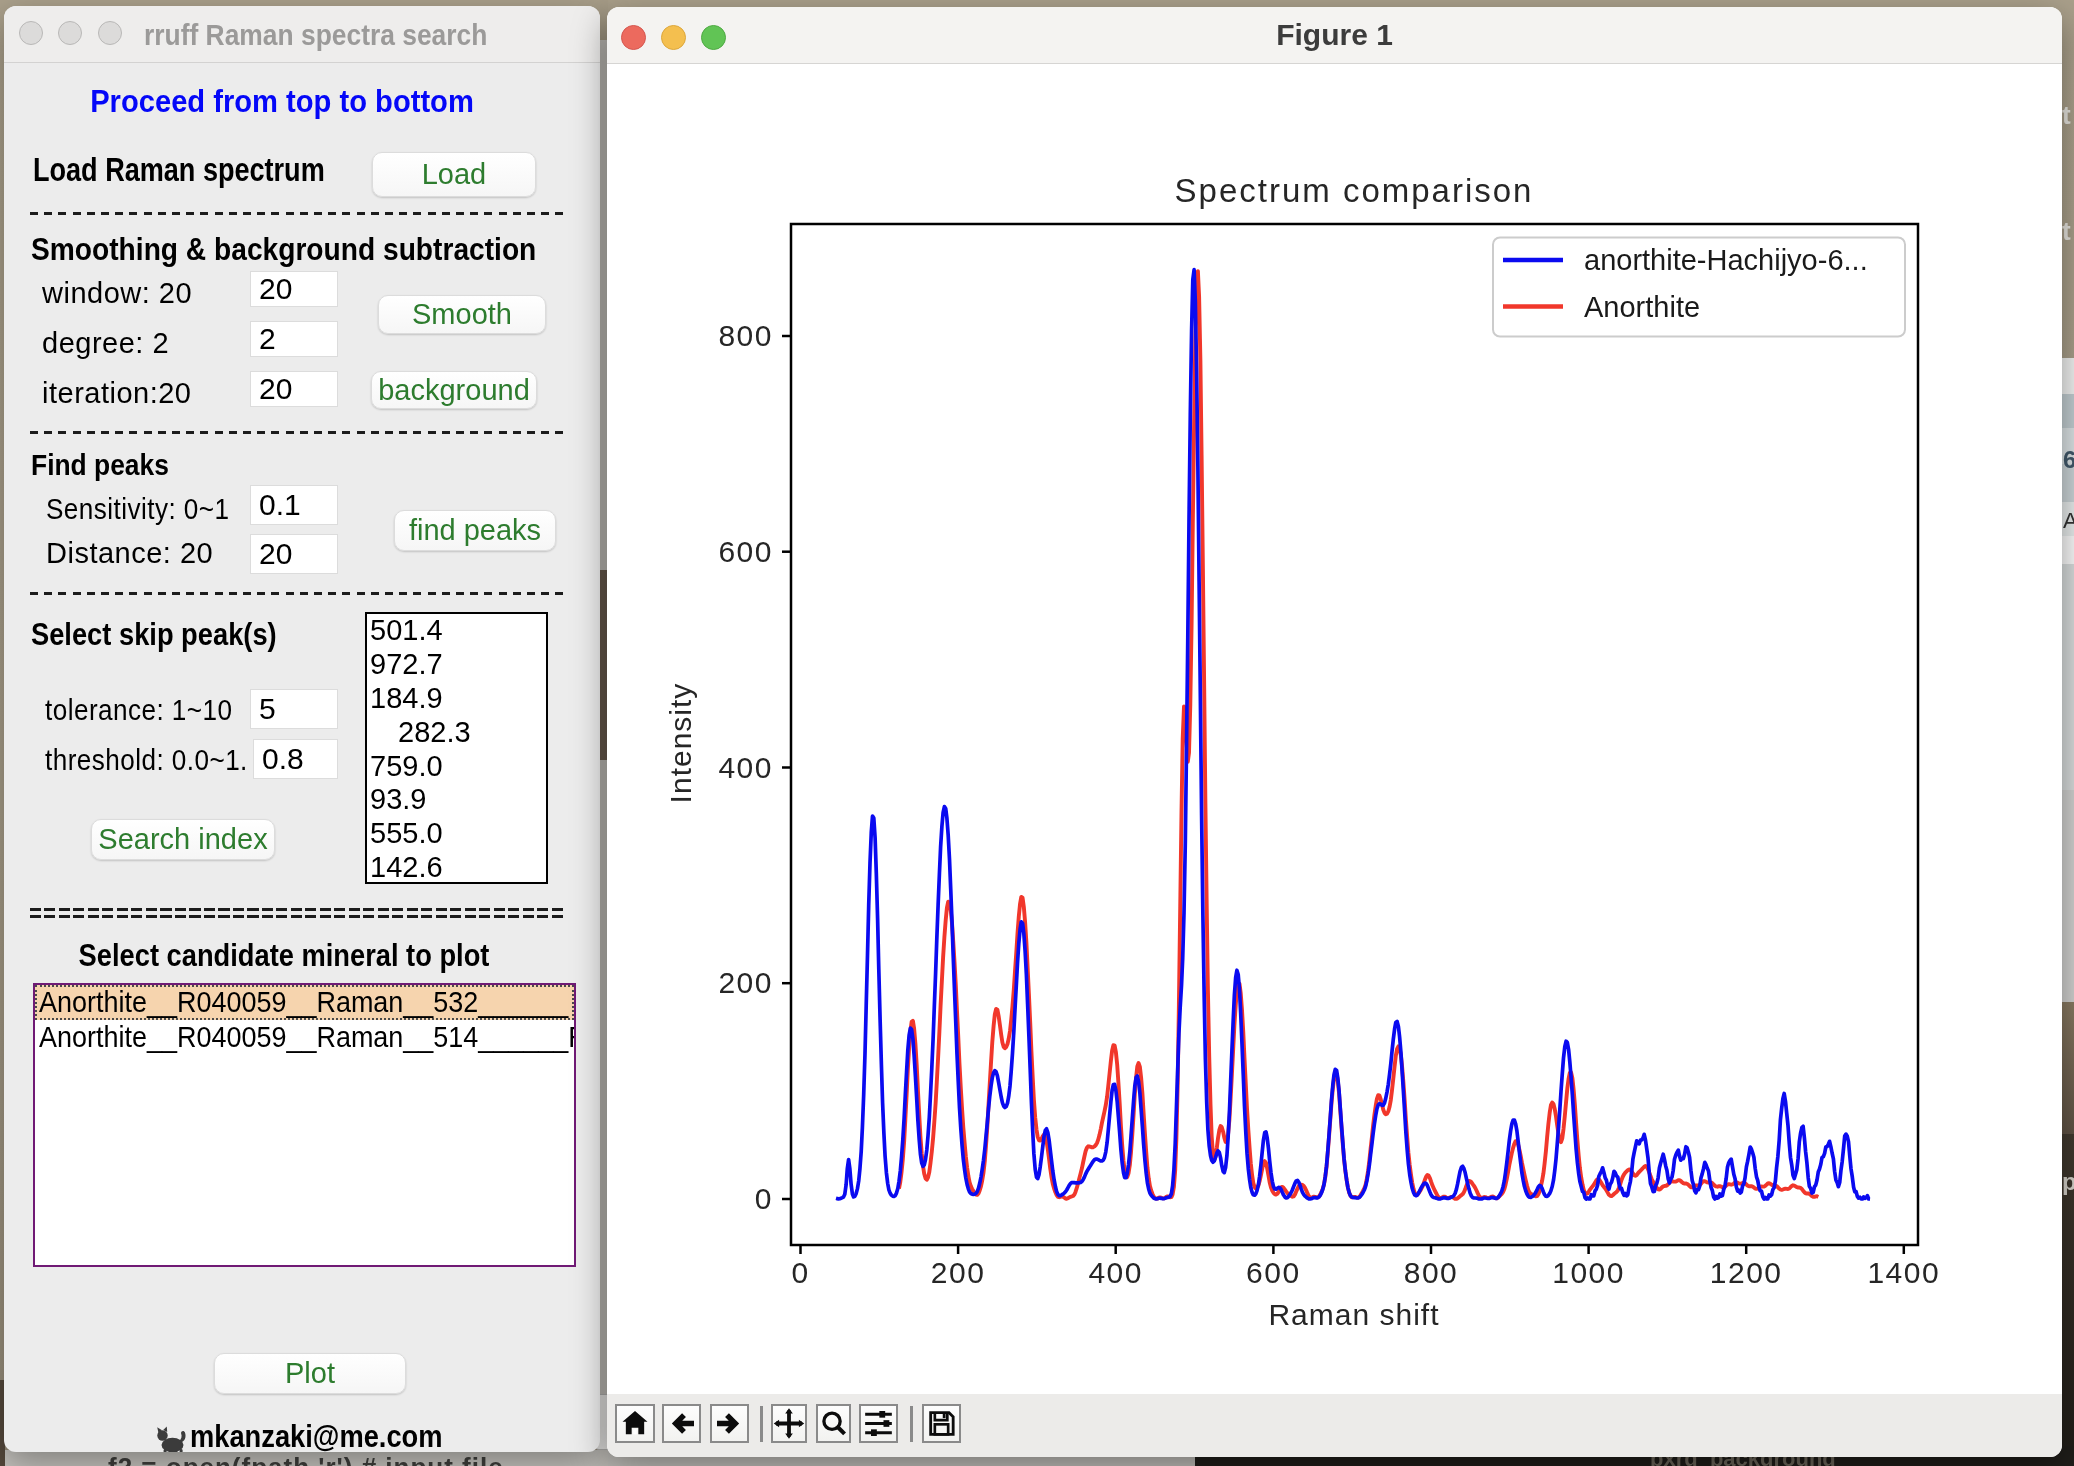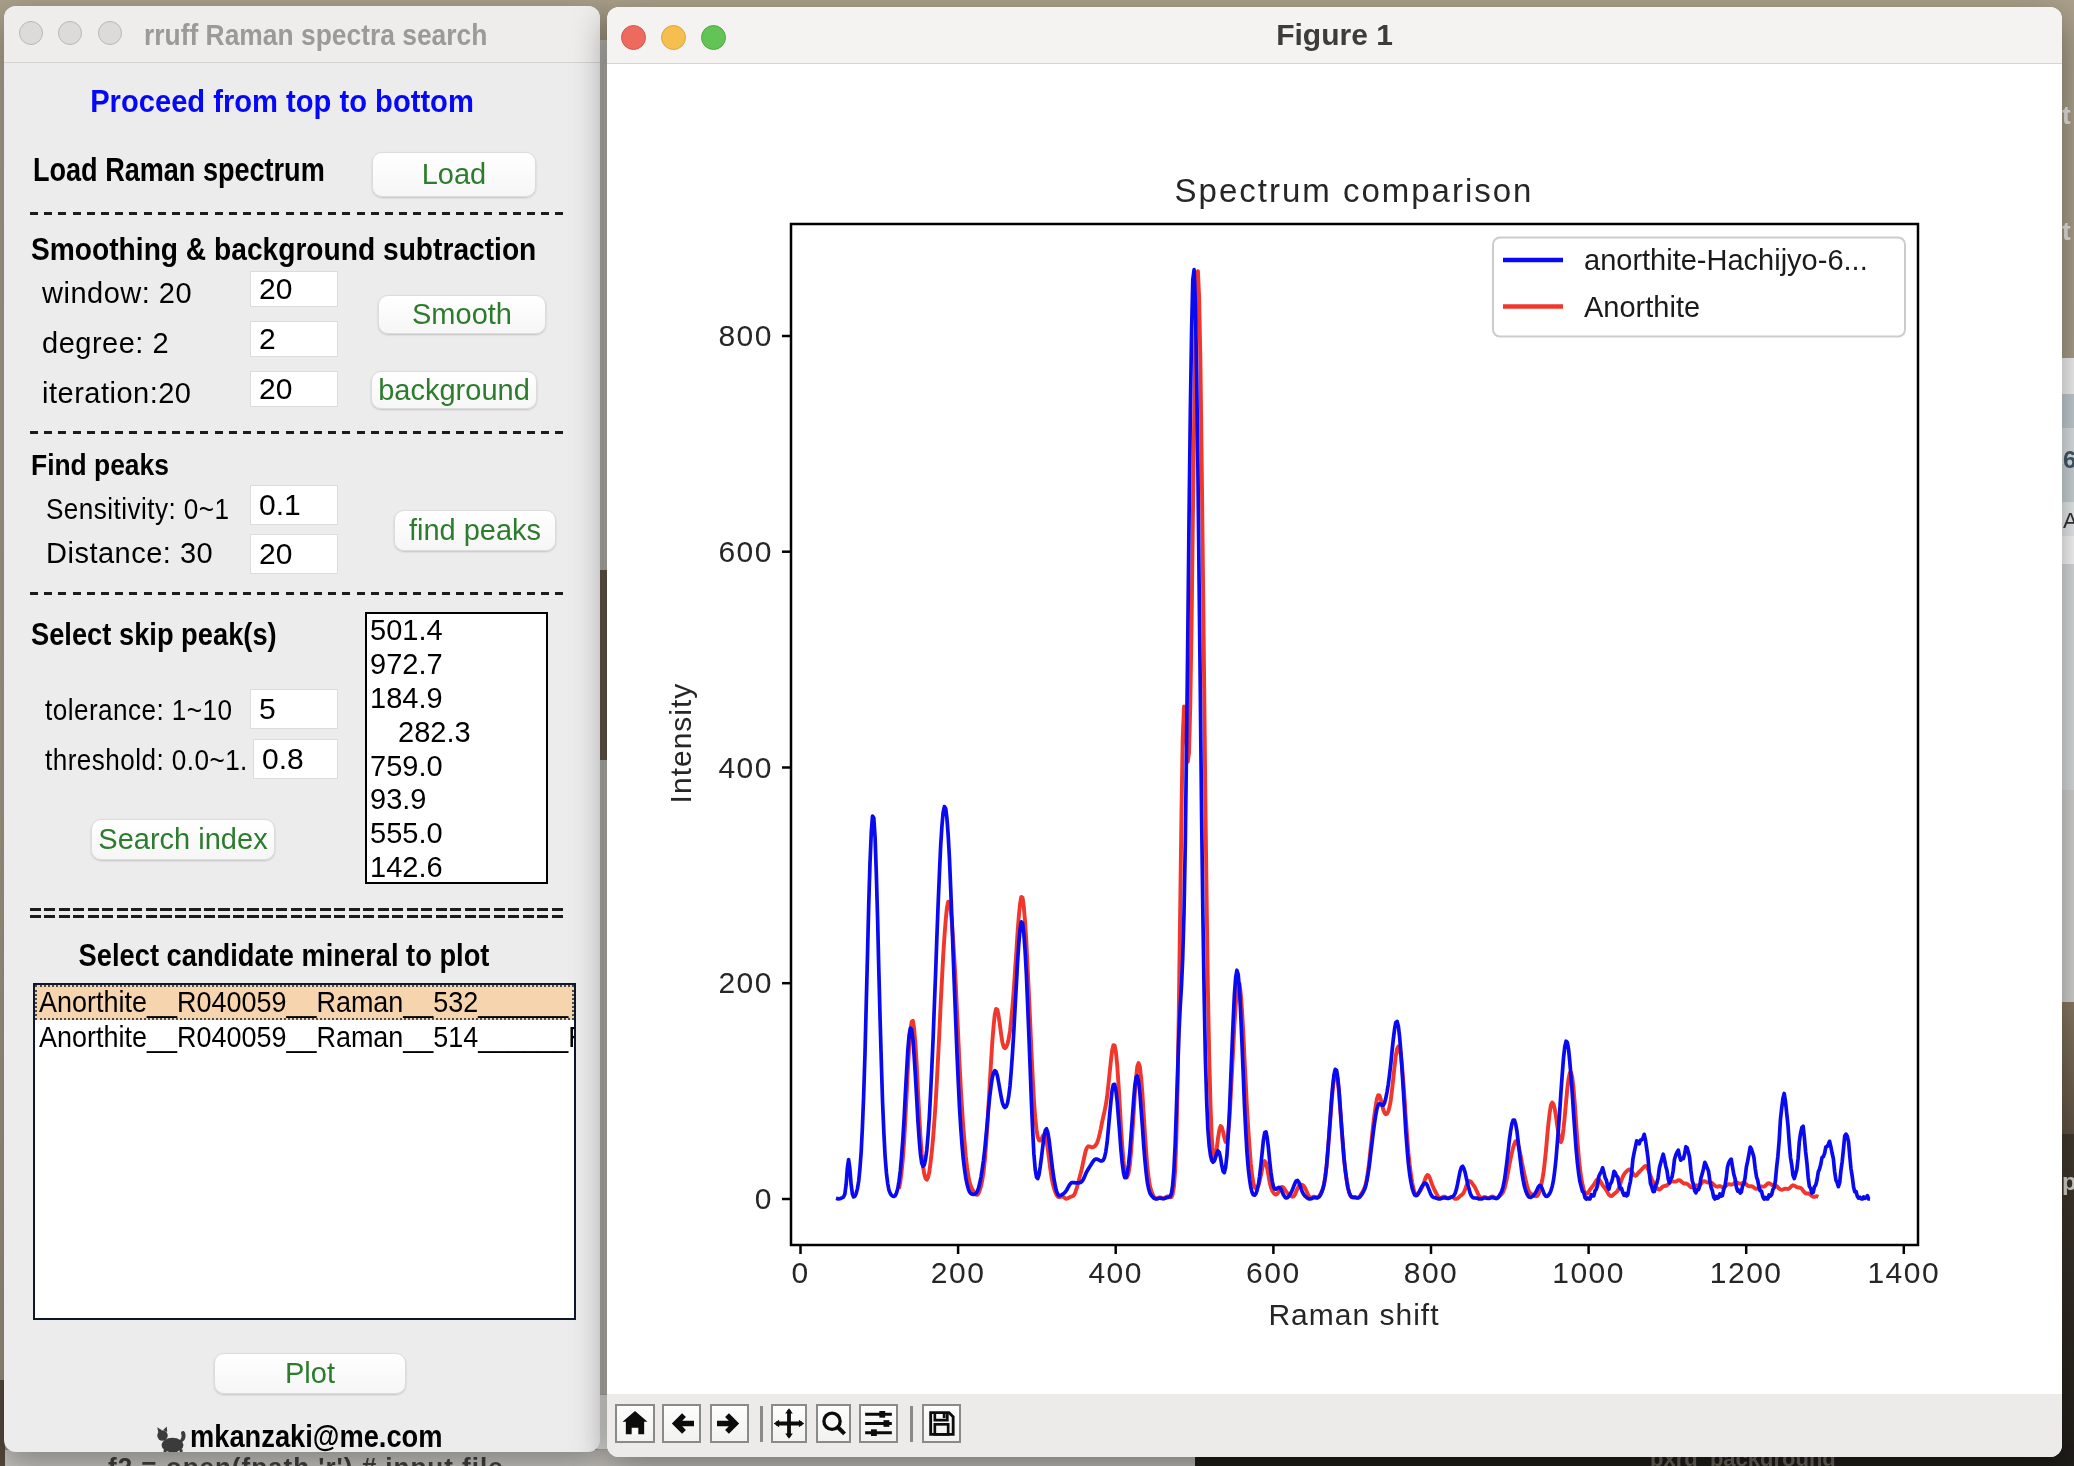--- a/index.html
+++ b/index.html
@@ -62,21 +62,21 @@
 <div class="abs lbl row" style="left:38px;top:321px;">degree: 2</div>
 <div class="ent" style="left:246px;top:315px;width:88px;height:36px;font-size:30px;line-height:34px;">2</div>
 <div class="abs lbl row" style="left:38px;top:371px;">iteration:20</div>
 <div class="ent" style="left:246px;top:365px;width:88px;height:36px;font-size:30px;line-height:34px;">20</div>
 <div class="btn" style="left:367px;top:365px;width:166px;height:38px;font-size:29px;line-height:36px;">background</div>
 <div class="dash" style="left:26px;top:425px;width:537px;"></div>
 <div class="abs lbl b sx" style="left:27px;top:442px;font-size:30px;">Find peaks</div>
 <div class="abs lbl row" style="left:42px;top:487px;transform:scaleX(0.9);transform-origin:0 50%;">Sensitivity: 0~1</div>
 <div class="ent" style="left:246px;top:479px;width:88px;height:40px;font-size:30px;line-height:38px;">0.1</div>
 <div class="btn" style="left:390px;top:504px;width:162px;height:41px;font-size:29px;line-height:39px;">find peaks</div>
-<div class="abs lbl row" style="left:42px;top:531px;">Distance: 30</div>
+<div class="abs lbl row" style="left:42px;top:531px;">Distance: 20</div>
 <div class="ent" style="left:246px;top:528px;width:88px;height:40px;font-size:30px;line-height:38px;">20</div>
 <div class="dash" style="left:26px;top:586px;width:537px;"></div>
 <div class="abs lbl b sx" style="left:27px;top:611px;font-size:31px;">Select skip peak(s)</div>
 <div class="abs" style="left:361px;top:606px;width:183px;height:272px;background:#fff;border:2px solid #000;font-size:29px;padding-left:3px;overflow:hidden;">
       <div style="height:33.9px;line-height:33.9px;">501.4</div>
       <div style="height:33.9px;line-height:33.9px;">972.7</div>
       <div style="height:33.9px;line-height:33.9px;">184.9</div>
       <div style="height:33.9px;line-height:33.9px;margin-left:28px;">282.3</div>
       <div style="height:33.9px;line-height:33.9px;">759.0</div>
       <div style="height:33.9px;line-height:33.9px;">93.9</div>
@@ -84,21 +84,21 @@
       <div style="height:33.9px;line-height:33.9px;">142.6</div>
     </div>
 <div class="abs lbl row" style="left:41px;top:688px;transform:scaleX(0.9);transform-origin:0 50%;">tolerance: 1~10</div>
 <div class="ent" style="left:246px;top:683px;width:88px;height:40px;font-size:30px;line-height:38px;">5</div>
 <div class="abs lbl row" style="left:41px;top:738px;transform:scaleX(0.9);transform-origin:0 50%;">threshold: 0.0~1.</div>
 <div class="ent" style="left:249px;top:733px;width:85px;height:40px;font-size:30px;line-height:38px;">0.8</div>
 <div class="btn" style="left:87px;top:813px;width:184px;height:41px;font-size:29px;line-height:39px;">Search index</div>
 <div class="eq" style="left:26px;top:902px;width:535px;"></div>
 <div class="eq" style="left:26px;top:909px;width:535px;"></div>
 <div class="abs lbl b sxc" style="left:0px;top:932px;width:560px;text-align:center;font-size:31px;">Select candidate mineral to plot</div>
-<div class="abs" style="left:29px;top:977px;width:543px;height:337px;background:#fff;border:2px solid #0f172a;overflow:hidden;font-size:29px;padding-left:0;">
+<div class="abs" style="left:29px;top:977px;width:543px;height:284px;background:#fff;border:2px solid #701a75;overflow:hidden;font-size:29px;padding-left:0;">
 <div style="padding-left:4px;height:34.8px;line-height:34.8px;background:#f6d4ae;outline:2px dotted #4a4a4a;outline-offset:-2px;white-space:nowrap;overflow:hidden;"><span style="display:inline-block;transform:scaleX(0.93);transform-origin:0 50%;">Anorthite__R040059__Raman__532______</span></div>
 <div style="padding-left:4px;height:34.8px;line-height:34.8px;white-space:nowrap;overflow:hidden;"><span style="display:inline-block;transform:scaleX(0.93);transform-origin:0 50%;">Anorthite__R040059__Raman__514______R</span></div>
 </div>
 <div class="btn" style="left:210px;top:1347px;width:192px;height:41px;font-size:29px;line-height:39px;">Plot</div>
 <svg class="abs" style="left:152px;top:1420px;" width="34" height="33" viewBox="0 0 34 33">
 <g fill="#3b3b3b">
 <path d="M2.5 7 L1.2 1.2 L6 4.2 Z"></path>
 <path d="M7.2 4 L10.8 0.6 L11.2 6 Z"></path>
 <circle cx="6.5" cy="9.5" r="5.2"></circle>
 <ellipse cx="16.5" cy="19" rx="11" ry="7.2"></ellipse>

